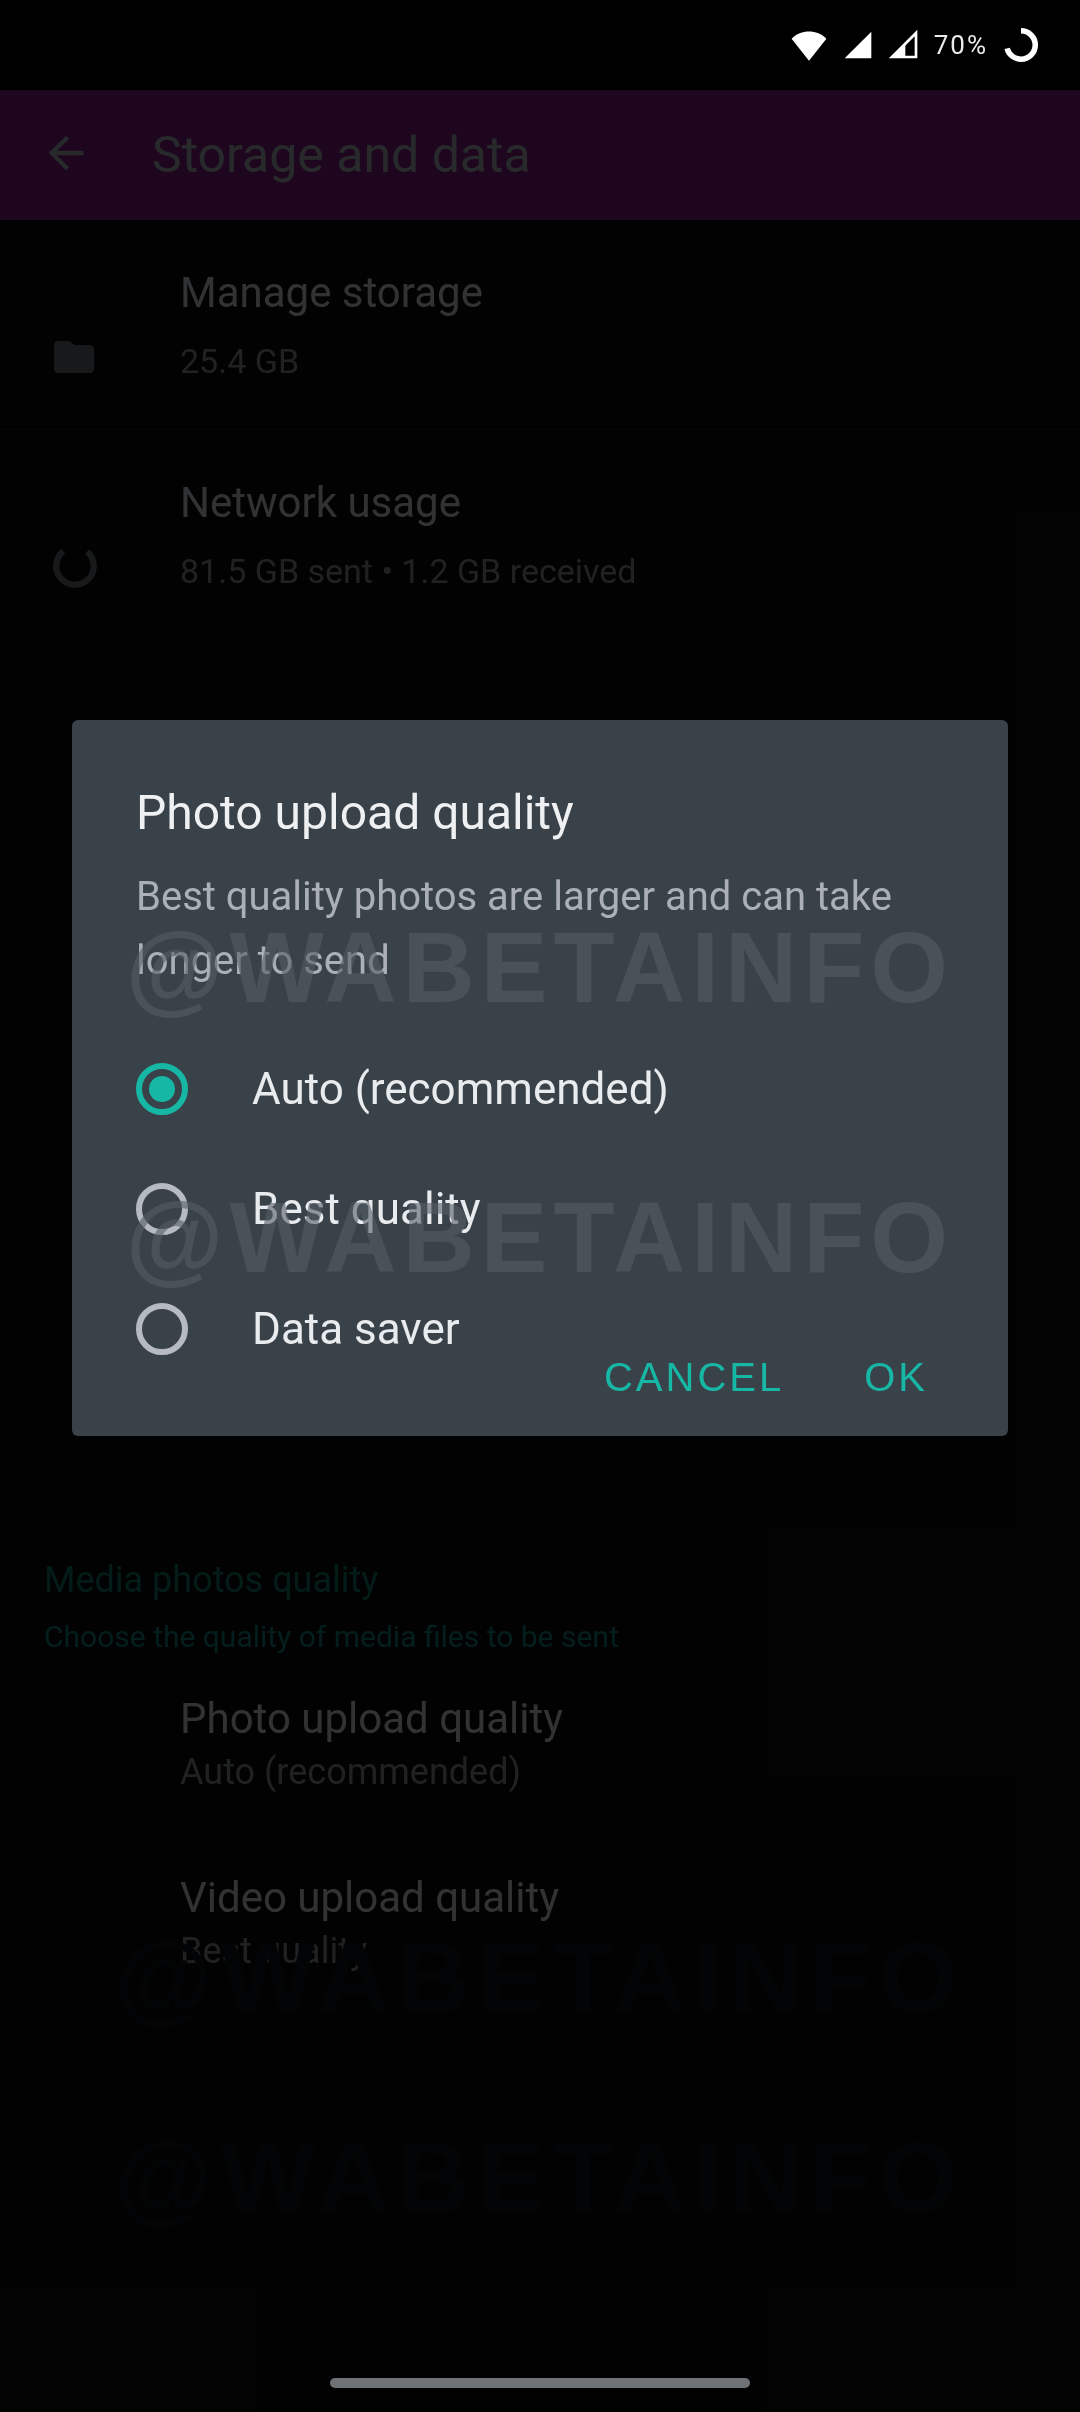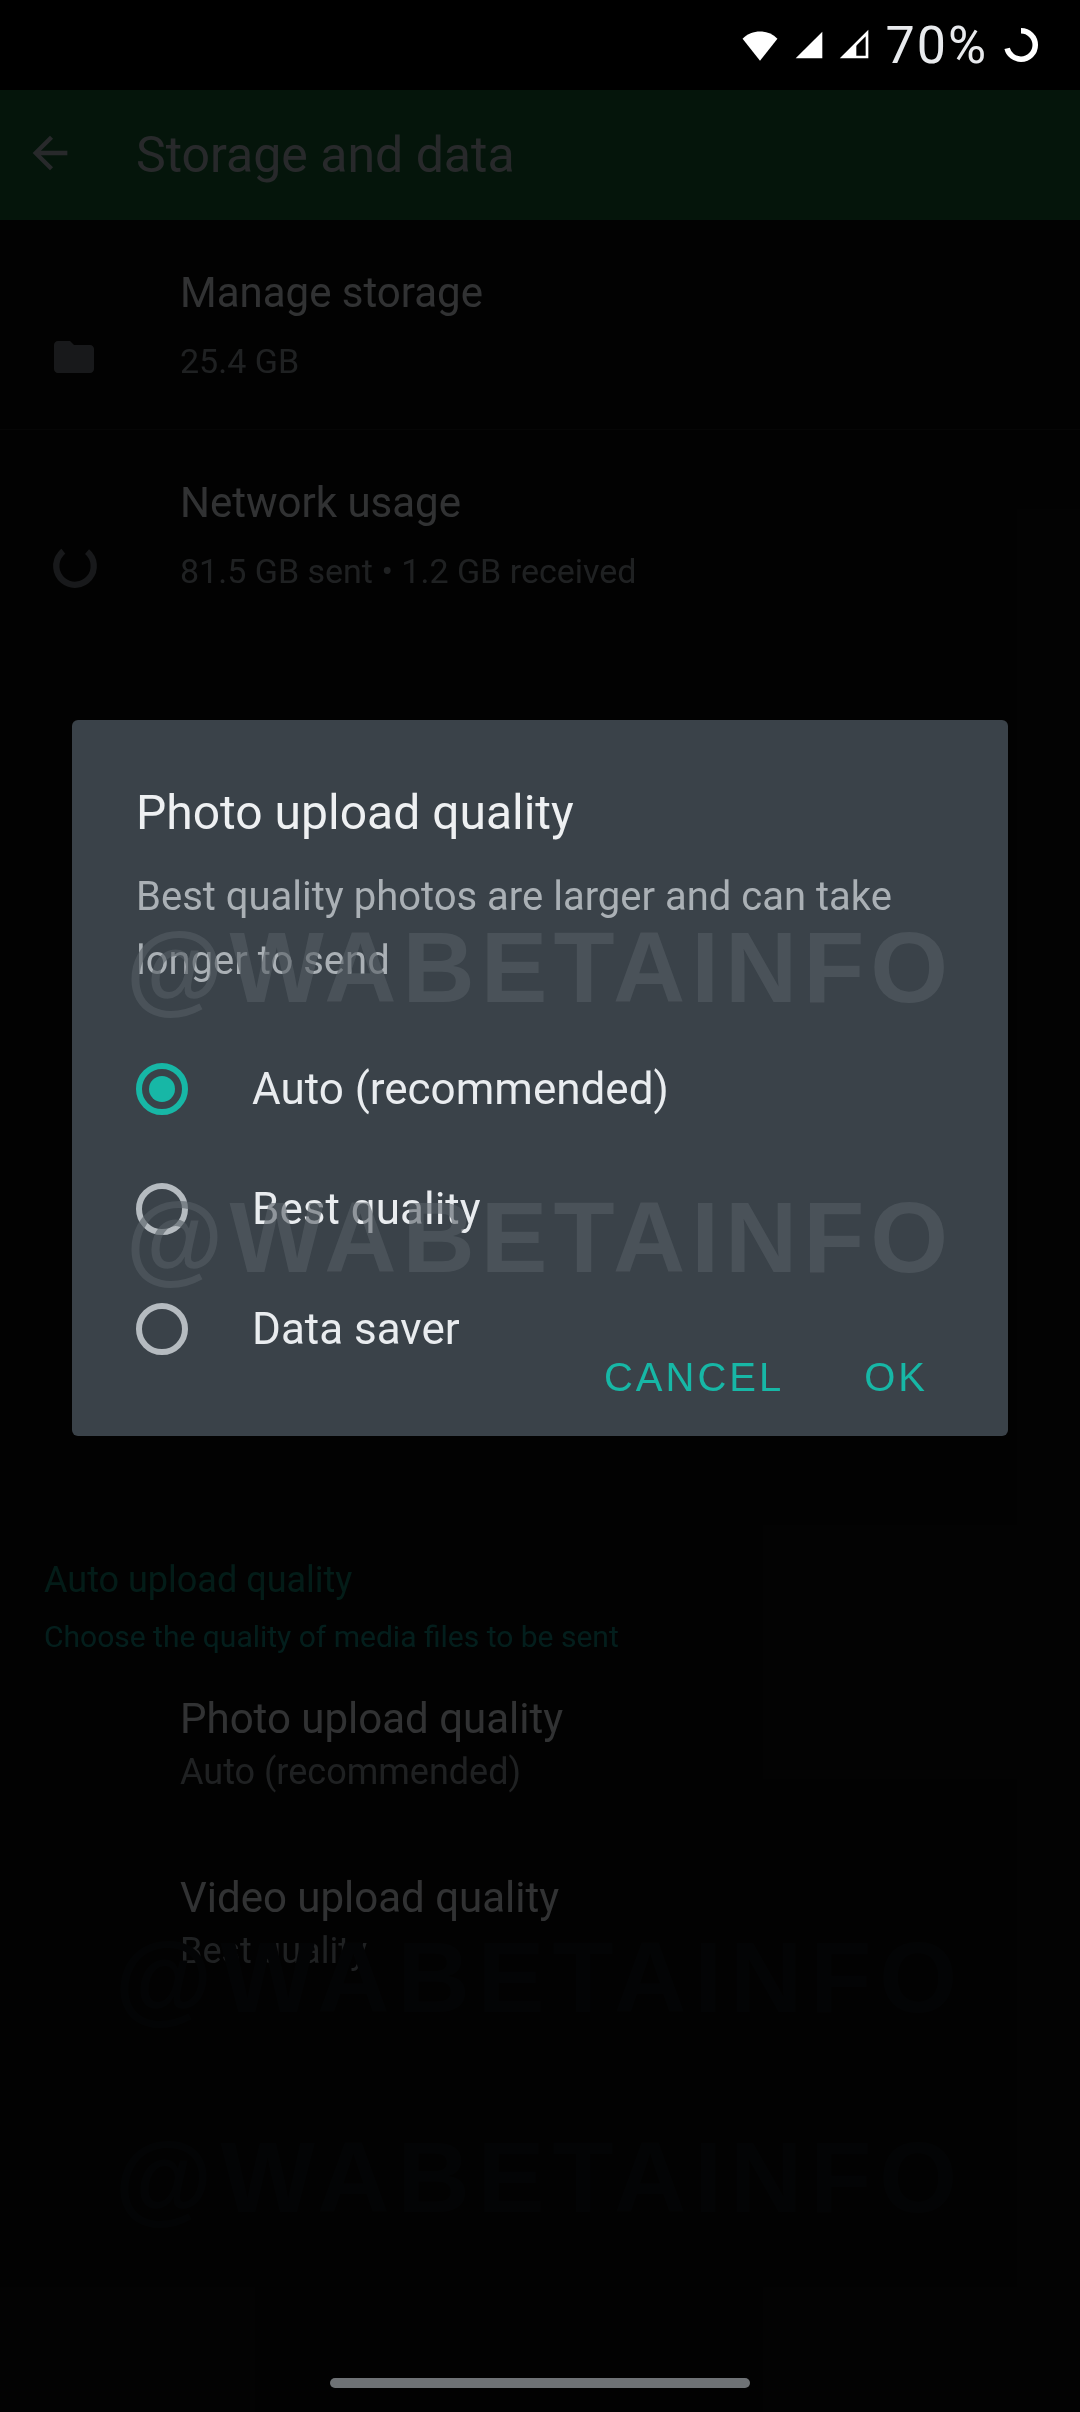--- a/index.html
+++ b/index.html
@@ -18,36 +18,36 @@
       display: flex;
       align-items: center;
       justify-content: flex-end;
       padding: 0 40px;
       gap: 14px;
       font-size: 38px;
       letter-spacing: 2px;
       font-weight: 400;
     }
     .status-bar svg { display: block; }
-    .status-battery-text { font-size: 52px; }
+    .status-battery-text { font-size: 26px; }
 
     
     .page {
       position: absolute;
       inset: 0;
       top: 90px;
       background: #0a0a0a;
     }
     .app-bar {
       height: 130px;
       display: flex;
       align-items: center;
-      padding-left: 24px;
+      padding-left: 40px;
       gap: 60px;
-      background: #14532d;
+      background: #701a75;
     }
     .app-bar-title {
       color: #9aa0a6;
       font-size: 50px;
     }
     .back-arrow { color: #9aa0a6; }
 
     .list-item {
       display: flex;
       align-items: flex-end;
@@ -235,21 +235,21 @@
     </div>
     <div class="text-slot">
       <div class="li-title">Network usage</div>
       <div class="li-sub">81.5 GB sent • 1.2 GB received</div>
     </div>
   </div>
 
   <div style="height:880px"></div>
 
   <div class="section-header">
-    <div class="section-title">Auto upload quality</div>
+    <div class="section-title">Media photos quality</div>
     <div class="section-sub">Choose the quality of media files to be sent</div>
   </div>
 
   <div class="ql-item">
     <div class="ql-title">Photo upload quality</div>
     <div class="ql-sub">Auto (recommended)</div>
   </div>
   <div class="ql-item">
     <div class="ql-title">Video upload quality</div>
     <div class="ql-sub">Best quality</div>

